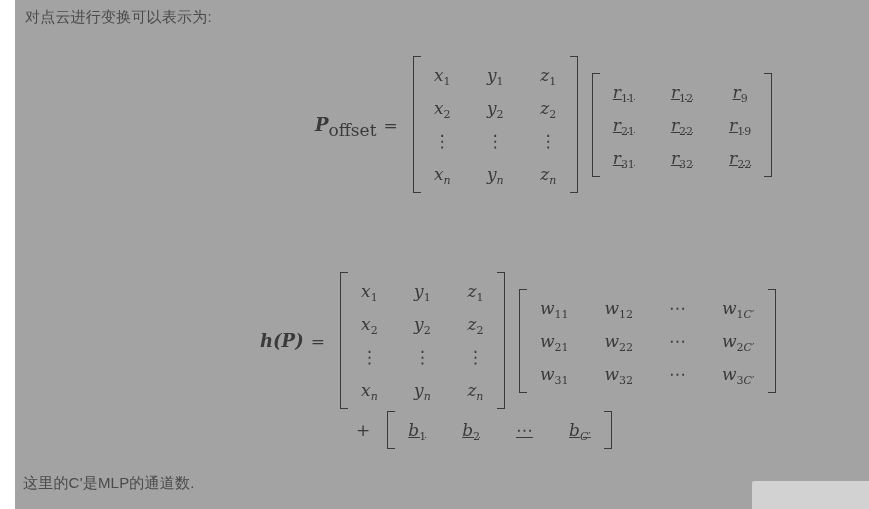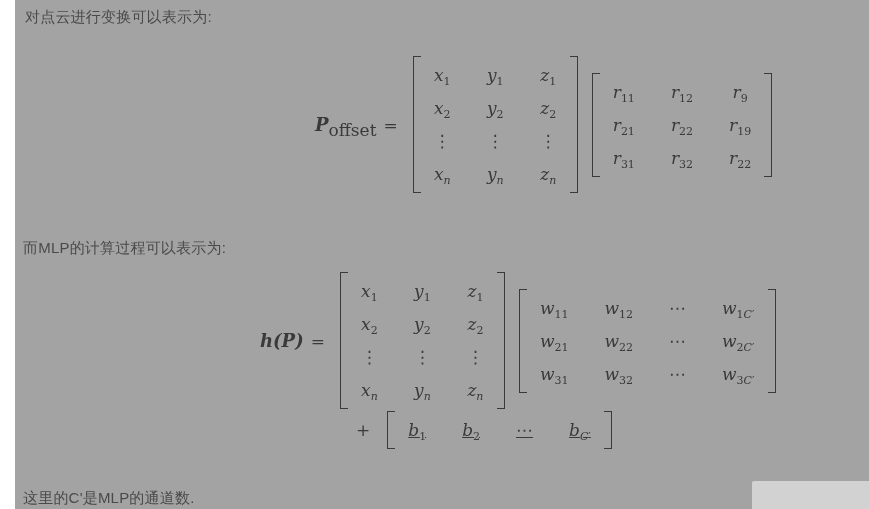--- a/index.html
+++ b/index.html
@@ -61,36 +61,35 @@
           <span class="m-cell">⋮</span>
           <span class="m-cell">⋮</span>
           <span class="m-cell"><span class="it">x</span><sub><span class="it">n</span></sub></span>
           <span class="m-cell"><span class="it">y</span><sub><span class="it">n</span></sub></span>
           <span class="m-cell"><span class="it">z</span><sub><span class="it">n</span></sub></span>
         </span>
         <span class="br br-r"></span>
       </span>
     <span class="matrix">
         <span class="br br-l"></span>
-        <span class="m-grid" style="grid-template-columns: repeat(3, auto);">
+        <span class="m-grid" style="grid-template-columns: repeat(3, auto); text-decoration: underline;">
           <span class="m-cell"><span class="it">r</span><sub>11</sub></span>
           <span class="m-cell"><span class="it">r</span><sub>12</sub></span>
           <span class="m-cell"><span class="it">r</span><sub>9</sub></span>
           <span class="m-cell"><span class="it">r</span><sub>21</sub></span>
           <span class="m-cell"><span class="it">r</span><sub>22</sub></span>
           <span class="m-cell"><span class="it">r</span><sub>19</sub></span>
           <span class="m-cell"><span class="it">r</span><sub>31</sub></span>
           <span class="m-cell"><span class="it">r</span><sub>32</sub></span>
           <span class="m-cell"><span class="it">r</span><sub>22</sub></span>
         </span>
         <span class="br br-r"></span>
       </span>
   </div>
 
-  <div class="para" style="left:8px; top:239px;">而MLP的计算过程可以表示为:</div>
 
   <div class="formula math" style="left:245px; top:272px; display:block;">
     <div class="f-line">
       <span class="lhs"><span class="bi">h(P)</span><span class="eq">=</span></span>
       <span class="matrix">
           <span class="br br-l"></span>
           <span class="m-grid" style="grid-template-columns: repeat(3, auto);">
             <span class="m-cell"><span class="it">x</span><sub>1</sub></span>
             <span class="m-cell"><span class="it">y</span><sub>1</sub></span>
             <span class="m-cell"><span class="it">z</span><sub>1</sub></span>
@@ -133,17 +132,17 @@
             <span class="m-cell"><span class="it">b</span><sub>1</sub></span>
             <span class="m-cell"><span class="it">b</span><sub>2</sub></span>
             <span class="m-cell">⋯</span>
             <span class="m-cell"><span class="it">b</span><sub><span class="it">C</span>′</sub></span>
           </span>
           <span class="br br-r"></span>
         </span>
     </div>
   </div>
 
-  <div class="para" style="left:8px; top:489px;">这里的C'是MLP的通道数.</div>
+  <div class="para" style="left:8px; top:474px;">这里的C'是MLP的通道数.</div>
 
   <div class="watermark"></div>
 
 </div>
 
 </body></html>

